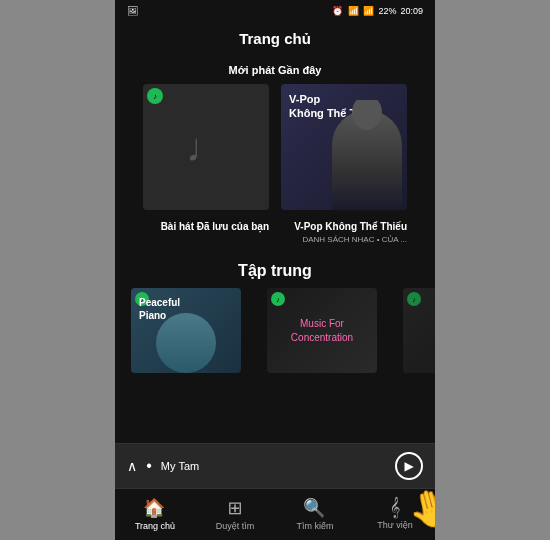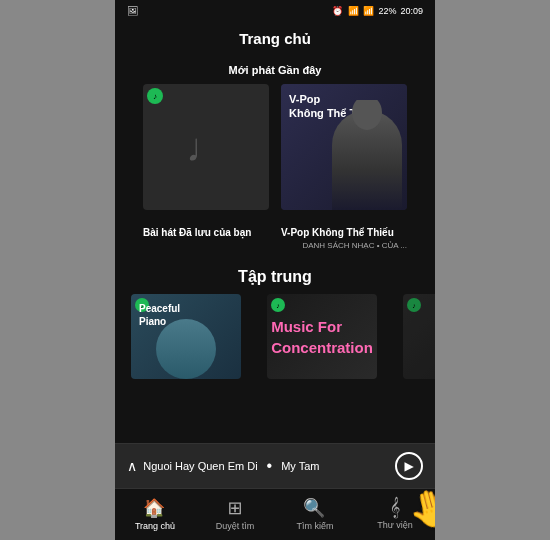--- a/index.html
+++ b/index.html
@@ -114,22 +114,22 @@
       display: flex;
       align-items: center;
       justify-content: center;
       font-size: 8px;
       color: #000;
     }
     .card-label {
       color: #fff;
       font-size: 10px;
       font-weight: bold;
-      margin-top: 16px;
-      text-align: left;
+      margin-top: 10px;
+      text-align: right;
       line-height: 1.3;
     }
     .card-sublabel {
       color: #aaa;
       font-size: 8px;
       margin-top: 2px;
       text-align: right;
     }
 
     
@@ -233,23 +233,23 @@
       line-height: 1.3;
     }
     .focus-card-music-conc {
       background: linear-gradient(135deg, #1a1a1a 0%, #2a2a2a 100%);
       display: flex;
       align-items: center;
       justify-content: center;
     }
     .focus-card-music-label {
       color: #ff69b4;
-      font-size: 15px;
-      font-weight: bold;
-      text-align: left;
+      font-size: 10px;
+      font-weight: normal;
+      text-align: center;
       line-height: 1.4;
       padding: 4px;
     }
     .focus-card-third {
       background: linear-gradient(135deg, #2a2a2a 0%, #1a1a1a 100%);
       opacity: 0.7;
     }
     .focus-card-spotify-icon {
       position: absolute;
       top: 4px;
@@ -414,21 +414,20 @@
         <div class="focus-card-spotify-icon">♪</div>
       </div>
 
     </div>
 
   </div>
 
   <div class="now-playing">
     <div class="now-playing-left">
       <span class="now-playing-chevron">∧</span>
-      <span class="now-playing-text">Nguoi Hay Quen Em Di</span>
       <span class="now-playing-dot">•</span>
       <span class="now-playing-text">My Tam</span>
     </div>
     <div class="now-playing-play">▶</div>
   </div>
 
   <div class="bottom-nav">
 
     <div class="nav-item">
       <span class="nav-icon">🏠</span>

